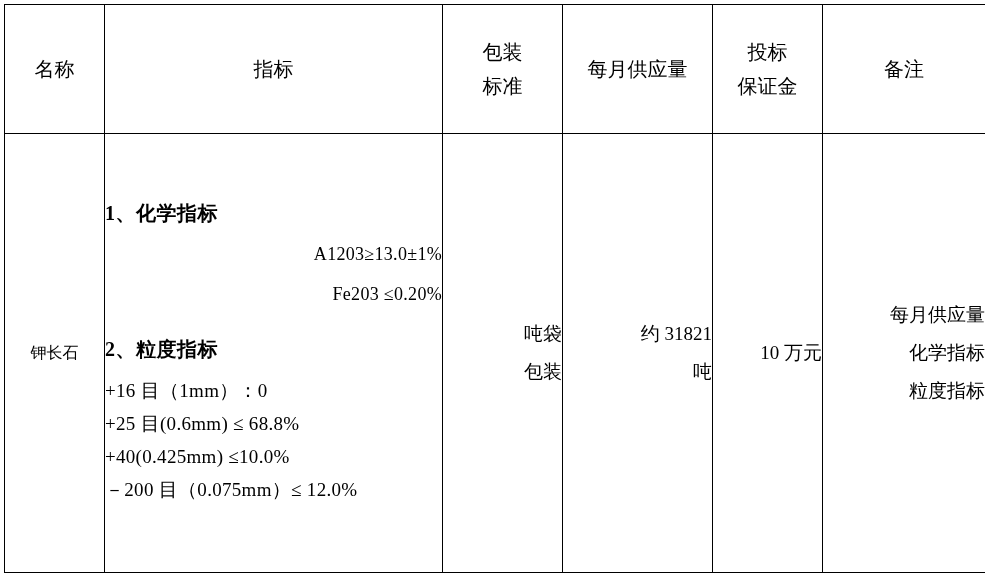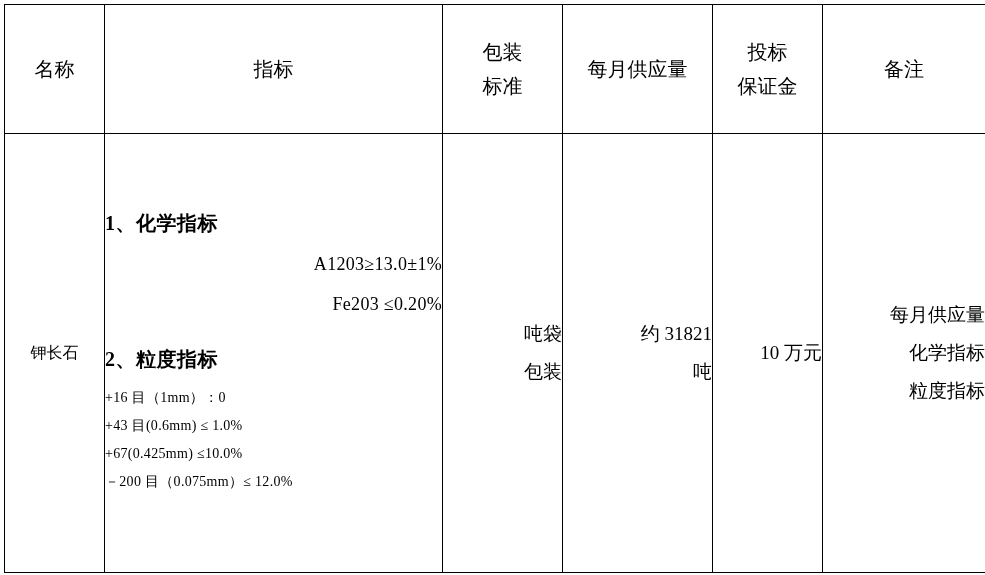--- a/index.html
+++ b/index.html
@@ -73,21 +73,21 @@
   }
   .spec-title.second { margin-top: 36px; margin-bottom: 22px; }
   .spec-line {
     font-size: 18px;
     margin: 0 0 22px 0;
     letter-spacing: 0.3px;
     text-align: right;
   }
   .spec-line.tight { margin-bottom: 14px; }
   .gran-line {
-    font-size: 14px;
+    font-size: 19px;
     margin: 0 0 14px 0;
     letter-spacing: 0.3px;
   }
   .gran-line:last-child { margin-bottom: 10px; }
 
   td.pack-cell, td.qty-cell, td.bond-cell, td.remark-cell {
     text-align: right;
     font-size: 19px;
     line-height: 38px;
   }
@@ -146,22 +146,22 @@
       <tr class="body">
         <td class="name-cell">钾长石</td>
 
         <td class="spec-cell">
           <div class="spec-block">
             <div class="spec-title">1、化学指标</div>
             <div class="spec-line">A1203≥13.0±1%</div>
             <div class="spec-line tight">Fe203 ≤0.20%</div>
             <div class="spec-title second">2、粒度指标</div>
             <div class="gran-line">+16 目（1mm）：0</div>
-            <div class="gran-line">+43 目(0.6mm) ≤ 1.0%</div>
-            <div class="gran-line">+67(0.425mm) ≤10.0%</div>
+            <div class="gran-line">+25 目(0.6mm) ≤ 68.8%</div>
+            <div class="gran-line">+40(0.425mm) ≤10.0%</div>
             <div class="gran-line">－200 目（0.075mm）≤ 12.0%</div>
           </div>
         </td>
 
         <td class="pack-cell">
           <span class="stack">
             <span class="ln">吨袋</span>
             <span class="ln">包装</span>
           </span>
         </td>

